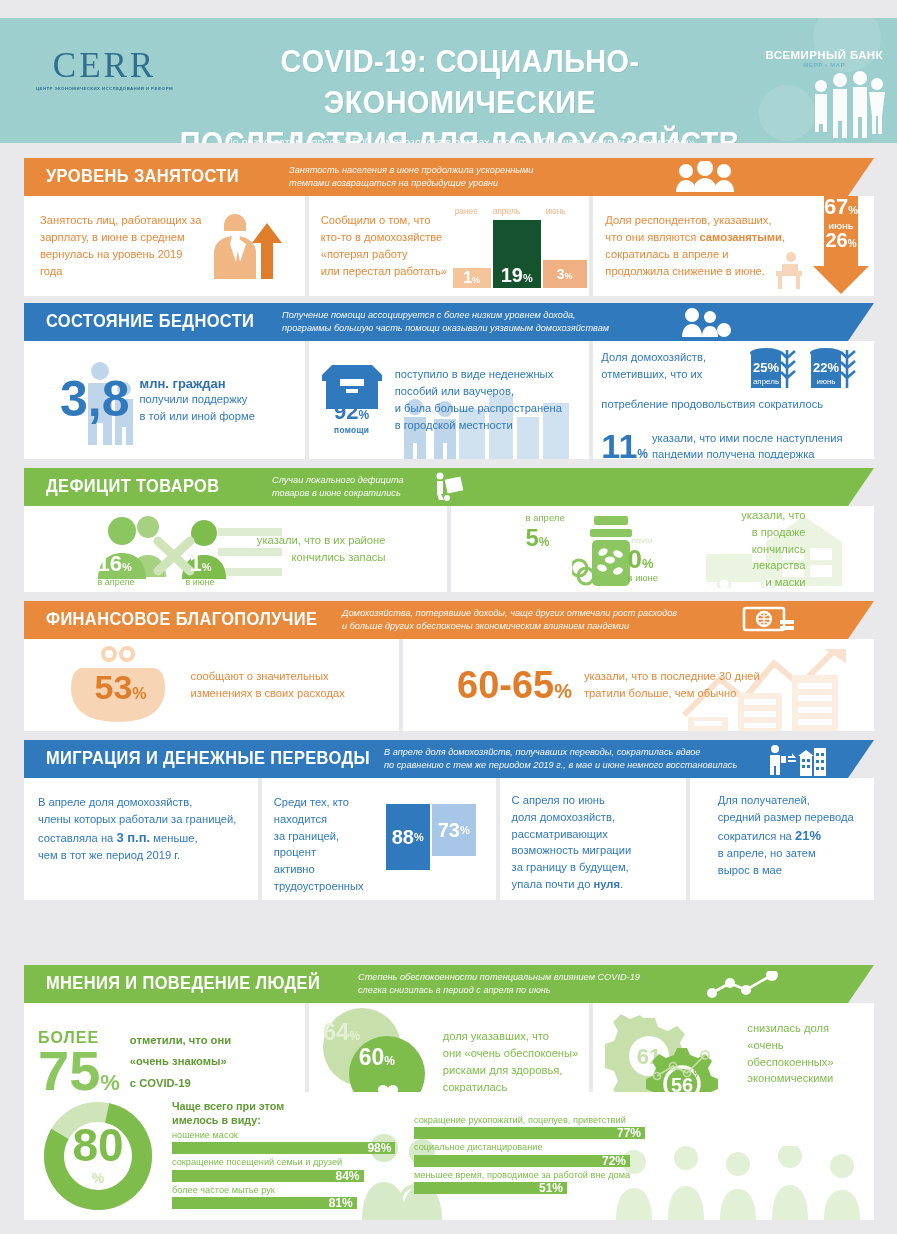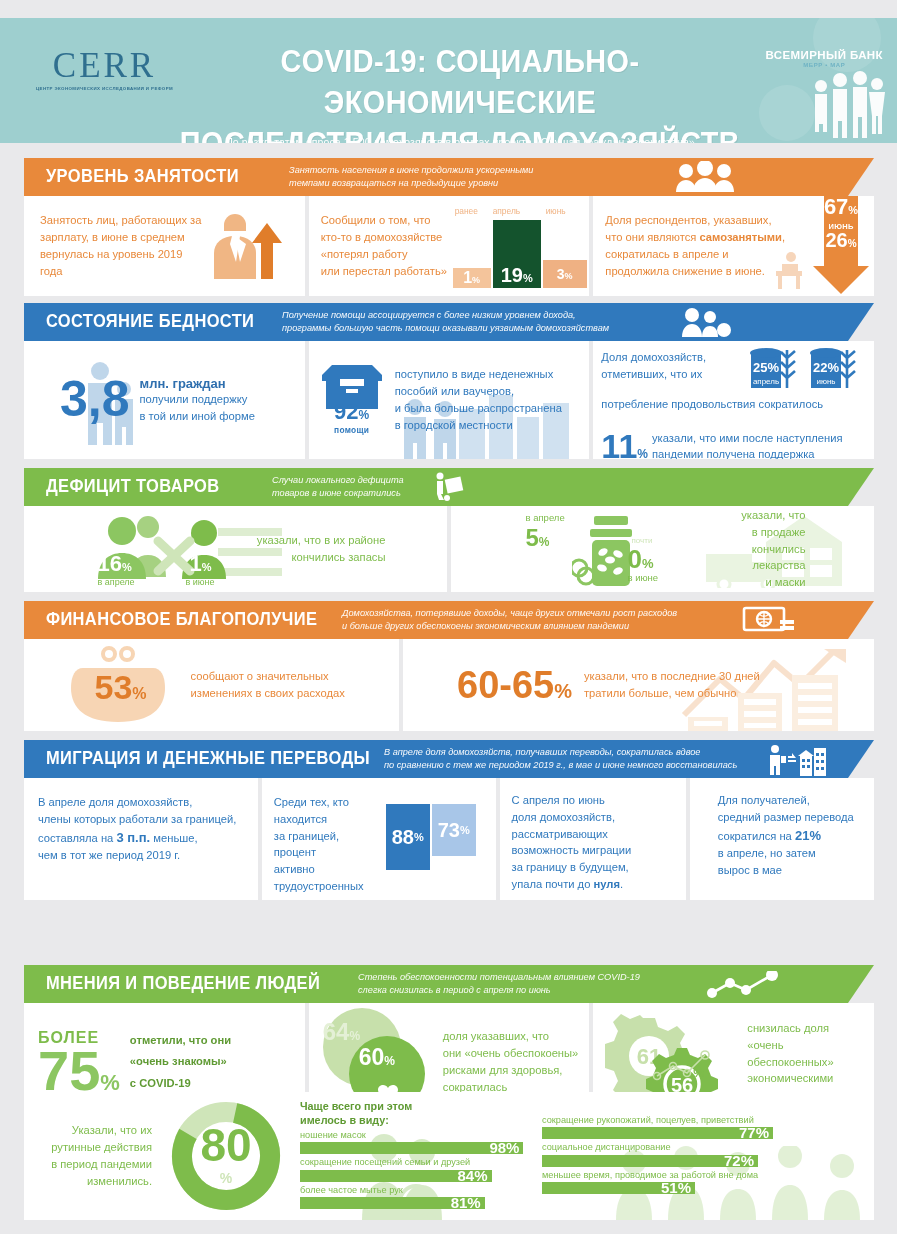--- a/index.html
+++ b/index.html
@@ -114,21 +114,21 @@
   
   #sec7 { top: 1092px; }
   #sec7 .panel { height: 128px; }
 
   .barrow { margin-bottom: 3px; }
   .barrow .lbl { font-size: 9.2px; color: #7ebc4b; line-height: 1.2; }
   .barrow .track { position: relative; height: 12px; margin-top: 1px; }
   .barrow .fill { position: absolute; left: 0; top: 0; height: 12px; background: #7ebc4b; }
   .barrow .val {
     position: absolute; top: 0; height: 28px; line-height: 12px;
-    color: #ffffff; font-weight: bold; font-size: 15px; padding-right: 4px;
+    color: #ffffff; font-weight: bold; font-size: 12px; padding-right: 4px;
   }
   .bars-head { font-size: 10.8px; font-weight: bold; color: #5f9a33; line-height: 1.25; margin-bottom: 3px; }
   .ghost { position: absolute; opacity: .14; pointer-events: none; }
 </style>
 </head>
 <body>
 
 <div class="page">
 
   <div class="header">
@@ -699,26 +699,20 @@
               <path d="M60 74c0-24 8-34 18-34s18 10 18 34z"></path>
           <circle cx="130" cy="18" r="12"></circle>
               <path d="M112 74c0-22 8-31 18-31s18 9 18 31z"></path>
           <circle cx="182" cy="10" r="12"></circle>
               <path d="M164 74c0-25 8-35 18-35s18 10 18 35z"></path>
           <circle cx="234" cy="20" r="12"></circle>
               <path d="M216 74c0-21 8-30 18-30s18 9 18 30z"></path>
             </g>
         </svg>
 
-        <div class="body-txt t-green" style="width:128px;text-align:right;padding-left:20px;z-index:2">
-          <div>Указали, что их</div>
-          <div>рутинные действия</div>
-          <div>в период пандемии</div>
-          <div>изменились.</div>
-        </div>
 
         <div style="position:relative;width:120px;height:112px;margin-left:18px;z-index:2">
           <svg width="112" height="112" viewBox="0 0 112 112">
             <circle cx="56" cy="56" r="44" fill="none" stroke="#cfe5b9" stroke-width="20"></circle>
             <circle cx="56" cy="56" r="44" fill="none" stroke="#7ebc4b" stroke-width="20" stroke-dasharray="221 276" stroke-dashoffset="0" transform="rotate(-78 56 56)"></circle>
           </svg>
           <div style="position:absolute;left:0;top:22px;width:112px;text-align:center;color:#7ebc4b;font-weight:bold;font-size:46px;line-height:1">80</div>
           <div style="position:absolute;left:0;top:70px;width:112px;text-align:center;color:#cfe5b9;font-weight:bold;font-size:14px">%</div>
         </div>
 

